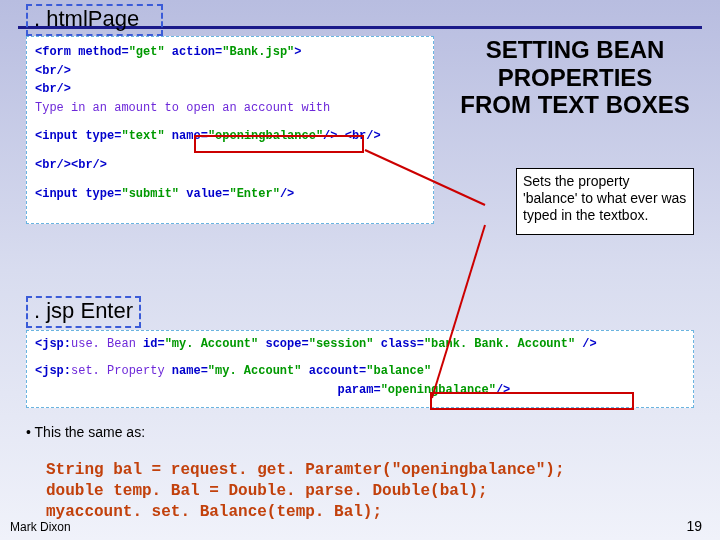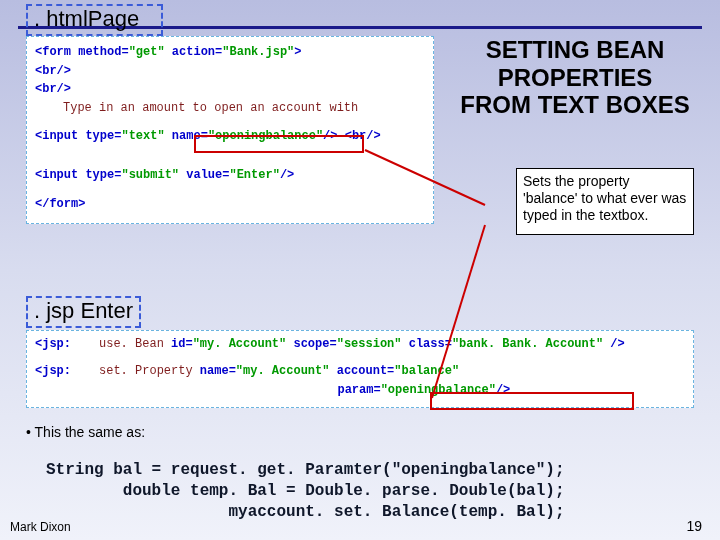--- a/index.html
+++ b/index.html
@@ -85,40 +85,39 @@
     font-size: 14px;
     color: #000;
   }
   .equiv-code {
     position: absolute;
     top: 460px; left: 46px;
     font-family: "Courier New", monospace;
     font-size: 16px;
     font-weight: bold;
     line-height: 1.3;
-    color: #0f172a;
+    color: #c2410c;
     white-space: pre;
-    text-align: right;
   }
   .footer-left {
     position: absolute;
     bottom: 6px; left: 10px;
     font-size: 12px;
     color: #000;
   }
   .footer-right {
     position: absolute;
     bottom: 6px; right: 18px;
     font-size: 14px;
     color: #000;
   }
   
   .kw { color: #0000cc; font-weight: bold; }
   .str { color: #009900; font-weight: bold; }
-  .plain { color: #7f1d1d; margin-left: 28px; }
+  .plain { color: #6d28d9; }
   .attrname { color: #0000cc; font-weight: bold; }
 
   
   .line-overlay { position: absolute; top: 0; left: 0; width: 720px; height: 540px; pointer-events: none; z-index: 4; }
 
   
   .red-rect1 {
     position: absolute;
     top: 135px; left: 194px; width: 170px; height: 18px;
     border: 2px solid #cc0000;
@@ -147,26 +146,26 @@
     <span class="kw">&lt;form </span><span class="attrname">method</span><span class="kw">=</span><span class="str">"get"</span><span class="attrname"> action</span><span class="kw">=</span><span class="str">"Bank.jsp"</span><span class="kw">&gt;</span>
   </div>
   <div><span class="kw">&lt;br/&gt;</span></div>
   <div><span class="kw">&lt;br/&gt;</span></div>
   <div><span class="plain">Type in an amount to open an account with</span></div>
   <div style="height:10px"></div>
   <div>
     <span class="kw">&lt;input </span><span class="attrname">type</span><span class="kw">=</span><span class="str">"text"</span><span class="attrname"> name</span><span class="kw">=</span><span class="str">"openingbalance"</span><span class="kw">/&gt;</span><span class="kw"> &lt;br/&gt;</span>
   </div>
   <div style="height:10px"></div>
+  <div><span class="kw">&lt;br/&gt;&lt;br/&gt;</span></div>
   <div style="height:10px"></div>
   <div>
     <span class="kw">&lt;input </span><span class="attrname">type</span><span class="kw">=</span><span class="str">"submit"</span><span class="attrname"> value</span><span class="kw">=</span><span class="str">"Enter"</span><span class="kw">/&gt;</span>
   </div>
   <div style="height:10px"></div>
-  <div><span class="kw">&lt;/form&gt;</span></div>
 </div>
 
 <div class="red-rect1"></div>
 
 <div class="annotation-box">Sets the property 'balance' to what ever was typed in the textbox.</div>
 
 <svg class="line-overlay">
   <line x1="485" y1="205" x2="365" y2="150" stroke="#cc0000" stroke-width="2"></line>
   <line x1="485" y1="225" x2="432" y2="398" stroke="#cc0000" stroke-width="2"></line>
 </svg>

